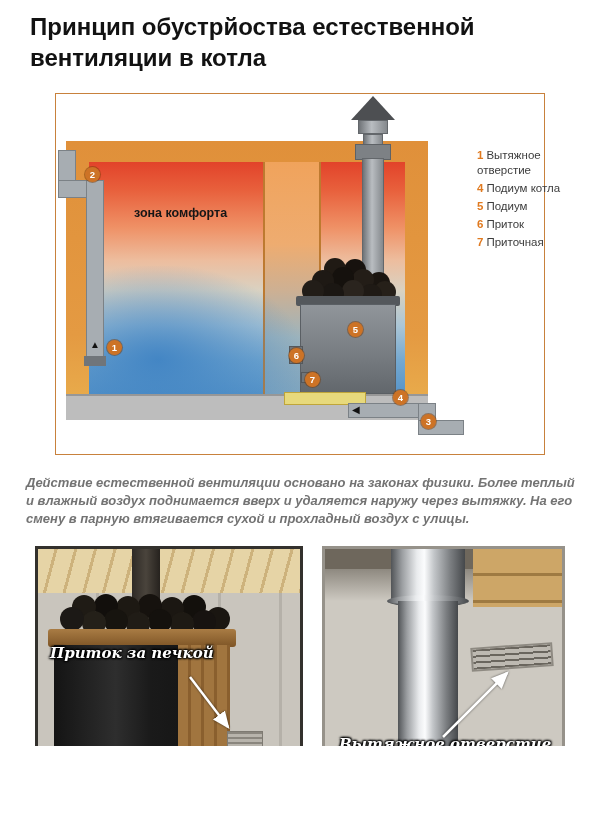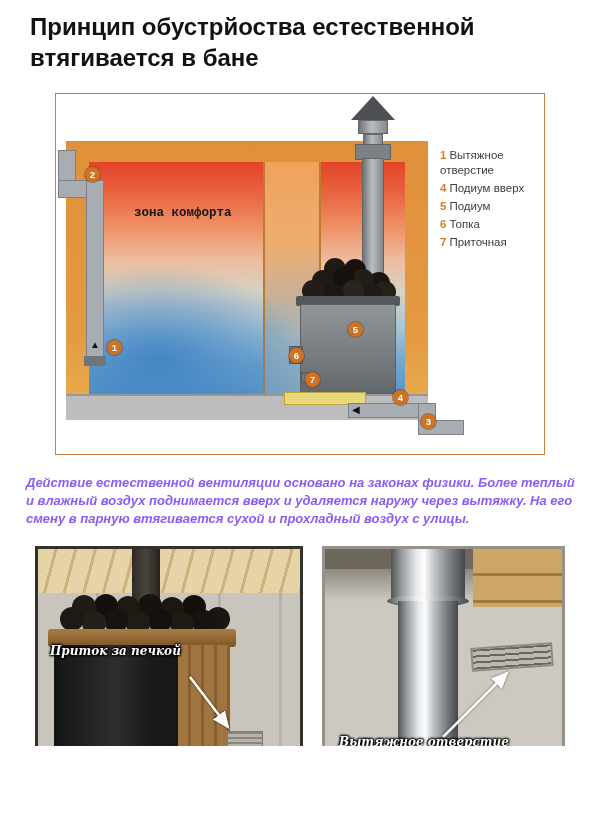--- a/index.html
+++ b/index.html
@@ -17,21 +17,21 @@
   .wall { left:10px; top:47px; width:362px; height:277px;
           background:linear-gradient(180deg,#e0903a 0%,#e49a42 70%,#eab04e 100%); }
   .interior { left:33px; top:68px; width:316px; height:234px;
           background:linear-gradient(180deg,#e2432a 0%,#e8603c 12%,#ef9166 28%,#edbd9e 42%,#d9d2c2 55%,#abc6d6 70%,#74a8d0 85%,#5593c8 100%); }
   .door { left:207px; top:68px; width:58px; height:234px;
           background:linear-gradient(180deg,#f0a35c 0%,#eeac70 35%,#cdb093 55%,#9db4bd 75%,#7ba3bf 100%);
           border-left:2px solid #bd7a30; border-right:2px solid #bd7a30; }
   .cold-blob { left:33px; top:172px; width:215px; height:130px;
           background:radial-gradient(ellipse at 32% 72%, rgba(62,130,195,.9), rgba(62,130,195,0) 72%); }
   .floor { left:10px; top:300px; width:362px; height:26px; background:#bdbdbd; border-top:2px solid #979797; }
-  .zona { left:78px; top:112px; font-size:12.5px; font-weight:bold; color:#161616;font-family:Liberation Mono, monospace; }
+  .zona { left:78px; top:112px; font-size:12.5px; font-weight:bold; color:#161616; }
 
   .pipe { position:absolute; background:#a7adb2; border:1px solid #7b8186; }
   .flow-arrow { position:absolute; color:#121212; font-size:10px; line-height:10px; }
 
   .cap-tri { left:295px; top:2px; width:0; height:0;
              border-left:22px solid transparent; border-right:22px solid transparent;
              border-bottom:24px solid #4d4f52; }
   .metal { background:linear-gradient(90deg,#6f7377,#b9bdc1 45%,#85898d); border:1px solid #63676b; }
 
   .rocks { left:246px; top:186px; width:22px; height:22px; border-radius:50%; background:#221d18;
@@ -42,34 +42,34 @@
   .stove-body { left:244px; top:210px; width:96px; height:90px;
                 background:linear-gradient(180deg,#90959a 0%,#787d82 55%,#62676c 100%);
                 border:1px solid #5a5f64; }
   .stove-knob { background:#70757a; border:1px solid #54585c; }
   .podium { left:228px; top:298px; width:82px; height:13px; background:#e7d97c; border:1px solid #bfa53a; }
 
   .marker { position:absolute; width:15px; height:15px; border-radius:50%;
             background:#cd7326; color:#fff; font-size:9.5px; font-weight:bold;
             text-align:center; line-height:15px; box-shadow:0 0 0 1px rgba(120,60,10,.5); }
 
-  .legend { position:absolute; left:384px; top:54px; width:90px; }
+  .legend { position:absolute; left:421px; top:54px; width:90px; }
   .legend-item { font-size:11.5px; line-height:15px; color:#3c3c3c; margin-bottom:3px; }
   .legend-num { color:#e07a20; font-weight:bold; margin-right:3px; }
 
   
   .description { position:absolute; left:26px; top:474px; width:558px;
-                 font-size:13px; font-weight:bold; font-style:italic; color:#8b5cf6; line-height:1.38; }
+                 font-size:13px; font-weight:bold; font-style:italic; color:#737373; line-height:1.38; }
 
   
   figure { position:absolute; overflow:hidden; }
   .photo-stove { left:35px; top:546px; width:268px; height:253px; border:3px solid #33312d; background:#c6c2ba; }
   .photo-chimney { left:322px; top:546px; width:243px; height:253px; border:3px solid #96928a; background:#cdc9c1; }
   .ph-caption { position:absolute; z-index:6; color:#fff; font-family:"DejaVu Serif", serif;
-                font-weight:bold; font-style:italic; font-size:12px; white-space:nowrap;
+                font-weight:bold; font-style:italic; font-size:15px; white-space:nowrap;
                 text-shadow:1px 1px 2px #000,-1px -1px 2px #000,1px -1px 2px #000,-1px 1px 2px #000; }
   .ph-arrow { position:absolute; z-index:5; overflow:visible; filter:drop-shadow(0 0 1px rgba(0,0,0,.6)); }
 
   .ph-ceiling { left:0; top:0; width:262px; height:44px;
                 background:repeating-linear-gradient(105deg,#e6d4a6 0,#e6d4a6 16px,#cdb27c 16px,#cdb27c 19px); }
   .ph-wall { left:0; top:44px; width:262px; height:203px;
              background:repeating-linear-gradient(90deg,#c9c5bd 0,#c9c5bd 58px,#b5b1a9 58px,#b5b1a9 61px); }
   .ph-chimney { left:94px; top:0; width:28px; height:64px;
                 background:linear-gradient(90deg,#2e2a26,#4a443c 50%,#26221e); }
   .ph-rocks { left:22px; top:58px; width:24px; height:24px; border-radius:50%; background:#1c1916;
@@ -99,21 +99,21 @@
   .ph2-pipe-top { left:66px; top:0; width:74px; height:52px; }
   .ph2-lip { left:62px; top:46px; width:82px; height:12px; border-radius:50%;
              border-bottom:2px solid #55585a; }
   .ph2-pipe { left:73px; top:52px; width:60px; height:195px; }
 </style>
 </head>
 <body>
 
 <div class="page">
 
-  <h1 class="title"><span>Принцип обустрйоства естественной</span><br><span>втягивается в бане</span></h1>
+  <h1 class="title"><span>Принцип обустрйоства естественной</span><br><span>вентиляции в котла</span></h1>
 
   <div class="diagram-box">
 
     <div class="abs wall"></div>
     <div class="abs interior"></div>
     <div class="abs door"></div>
     <div class="abs cold-blob"></div>
     <div class="abs floor"></div>
 
     <div class="abs zona">зона комфорта</div>
@@ -145,23 +145,23 @@
     <span class="marker" style="left:51px;top:246px">1</span>
     <span class="marker" style="left:29px;top:73px">2</span>
     <span class="marker" style="left:365px;top:320px">3</span>
     <span class="marker" style="left:337px;top:296px">4</span>
     <span class="marker" style="left:292px;top:228px">5</span>
     <span class="marker" style="left:233px;top:254px">6</span>
     <span class="marker" style="left:249px;top:278px">7</span>
 
     <div class="legend">
       <div class="legend-item"><span class="legend-num">1</span><span>Вытяжное отверстие</span></div>
-      <div class="legend-item"><span class="legend-num">4</span><span>Подиум вверх</span></div>
+      <div class="legend-item"><span class="legend-num">4</span><span>Подиум котла</span></div>
       <div class="legend-item"><span class="legend-num">5</span><span>Подиум</span></div>
-      <div class="legend-item"><span class="legend-num">6</span><span>Топка</span></div>
+      <div class="legend-item"><span class="legend-num">6</span><span>Приток</span></div>
       <div class="legend-item"><span class="legend-num">7</span><span>Приточная</span></div>
     </div>
   </div>
 
   <p class="description">Действие естественной вентиляции основано на законах физики. Более теплый и влажный воздух поднимается вверх и удаляется наружу через вытяжку. На его смену в парную втягивается сухой и прохладный воздух с улицы.</p>
 
   <figure class="photo-stove">
     <div class="abs ph-ceiling"></div>
     <div class="abs ph-wall"></div>
     <div class="abs ph-chimney"></div>

